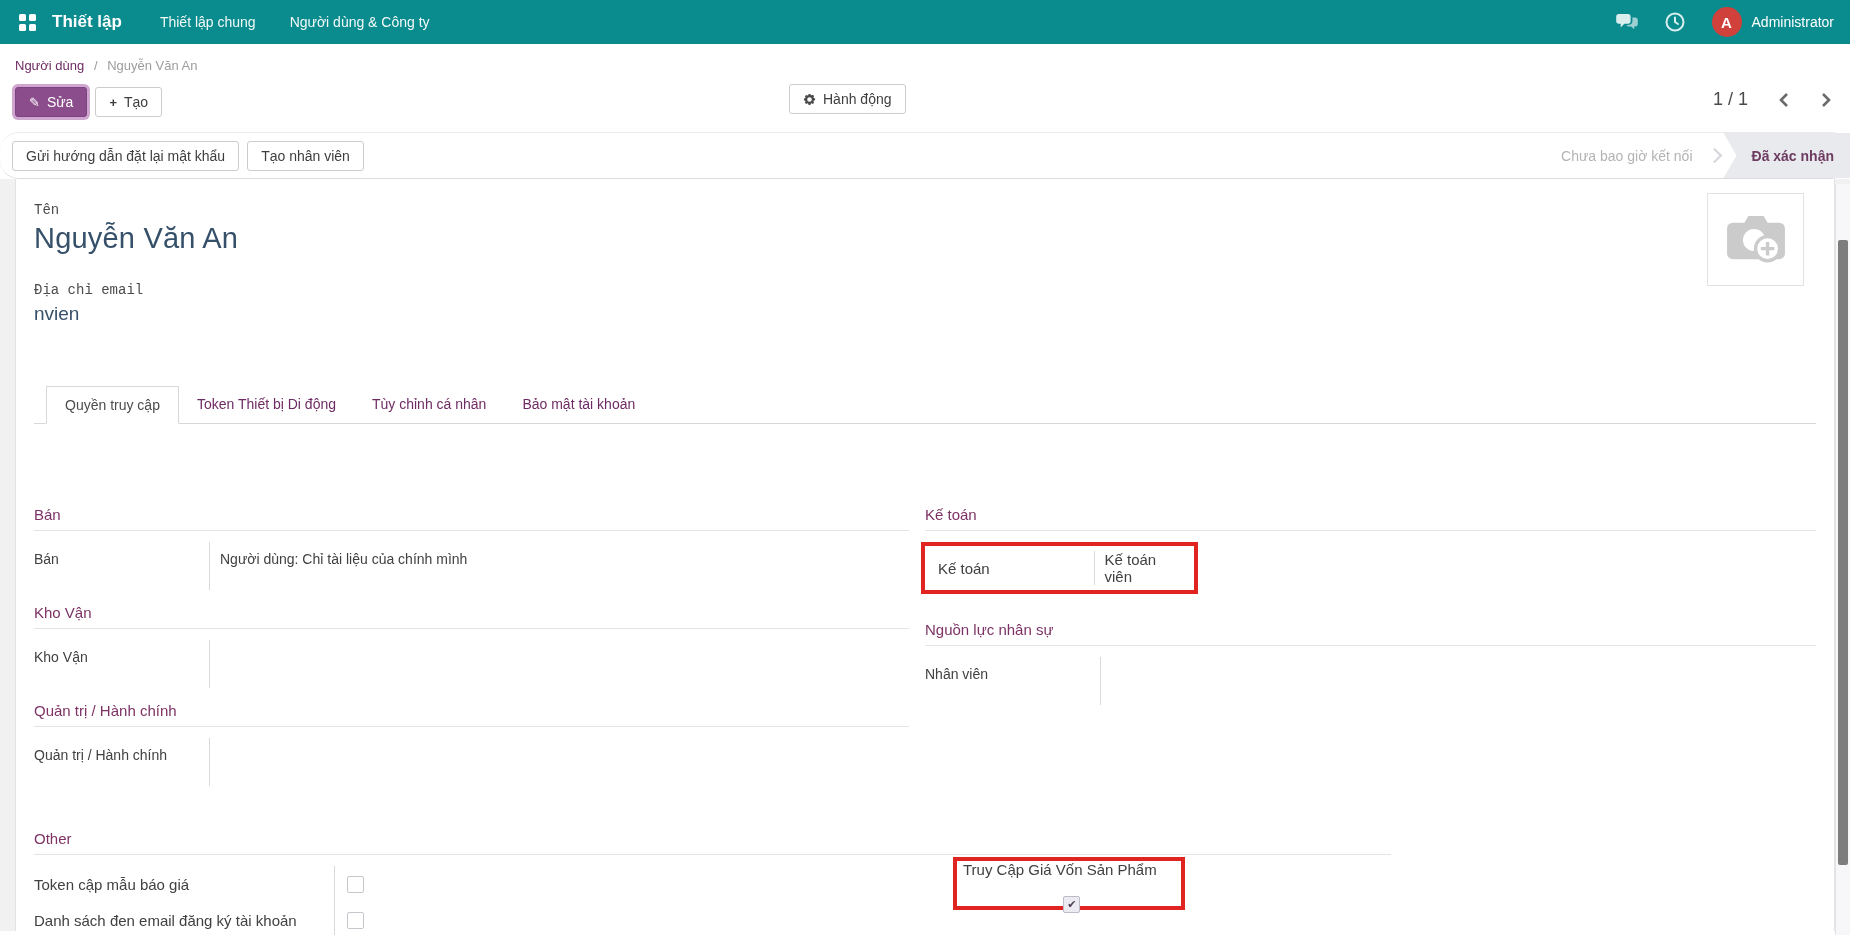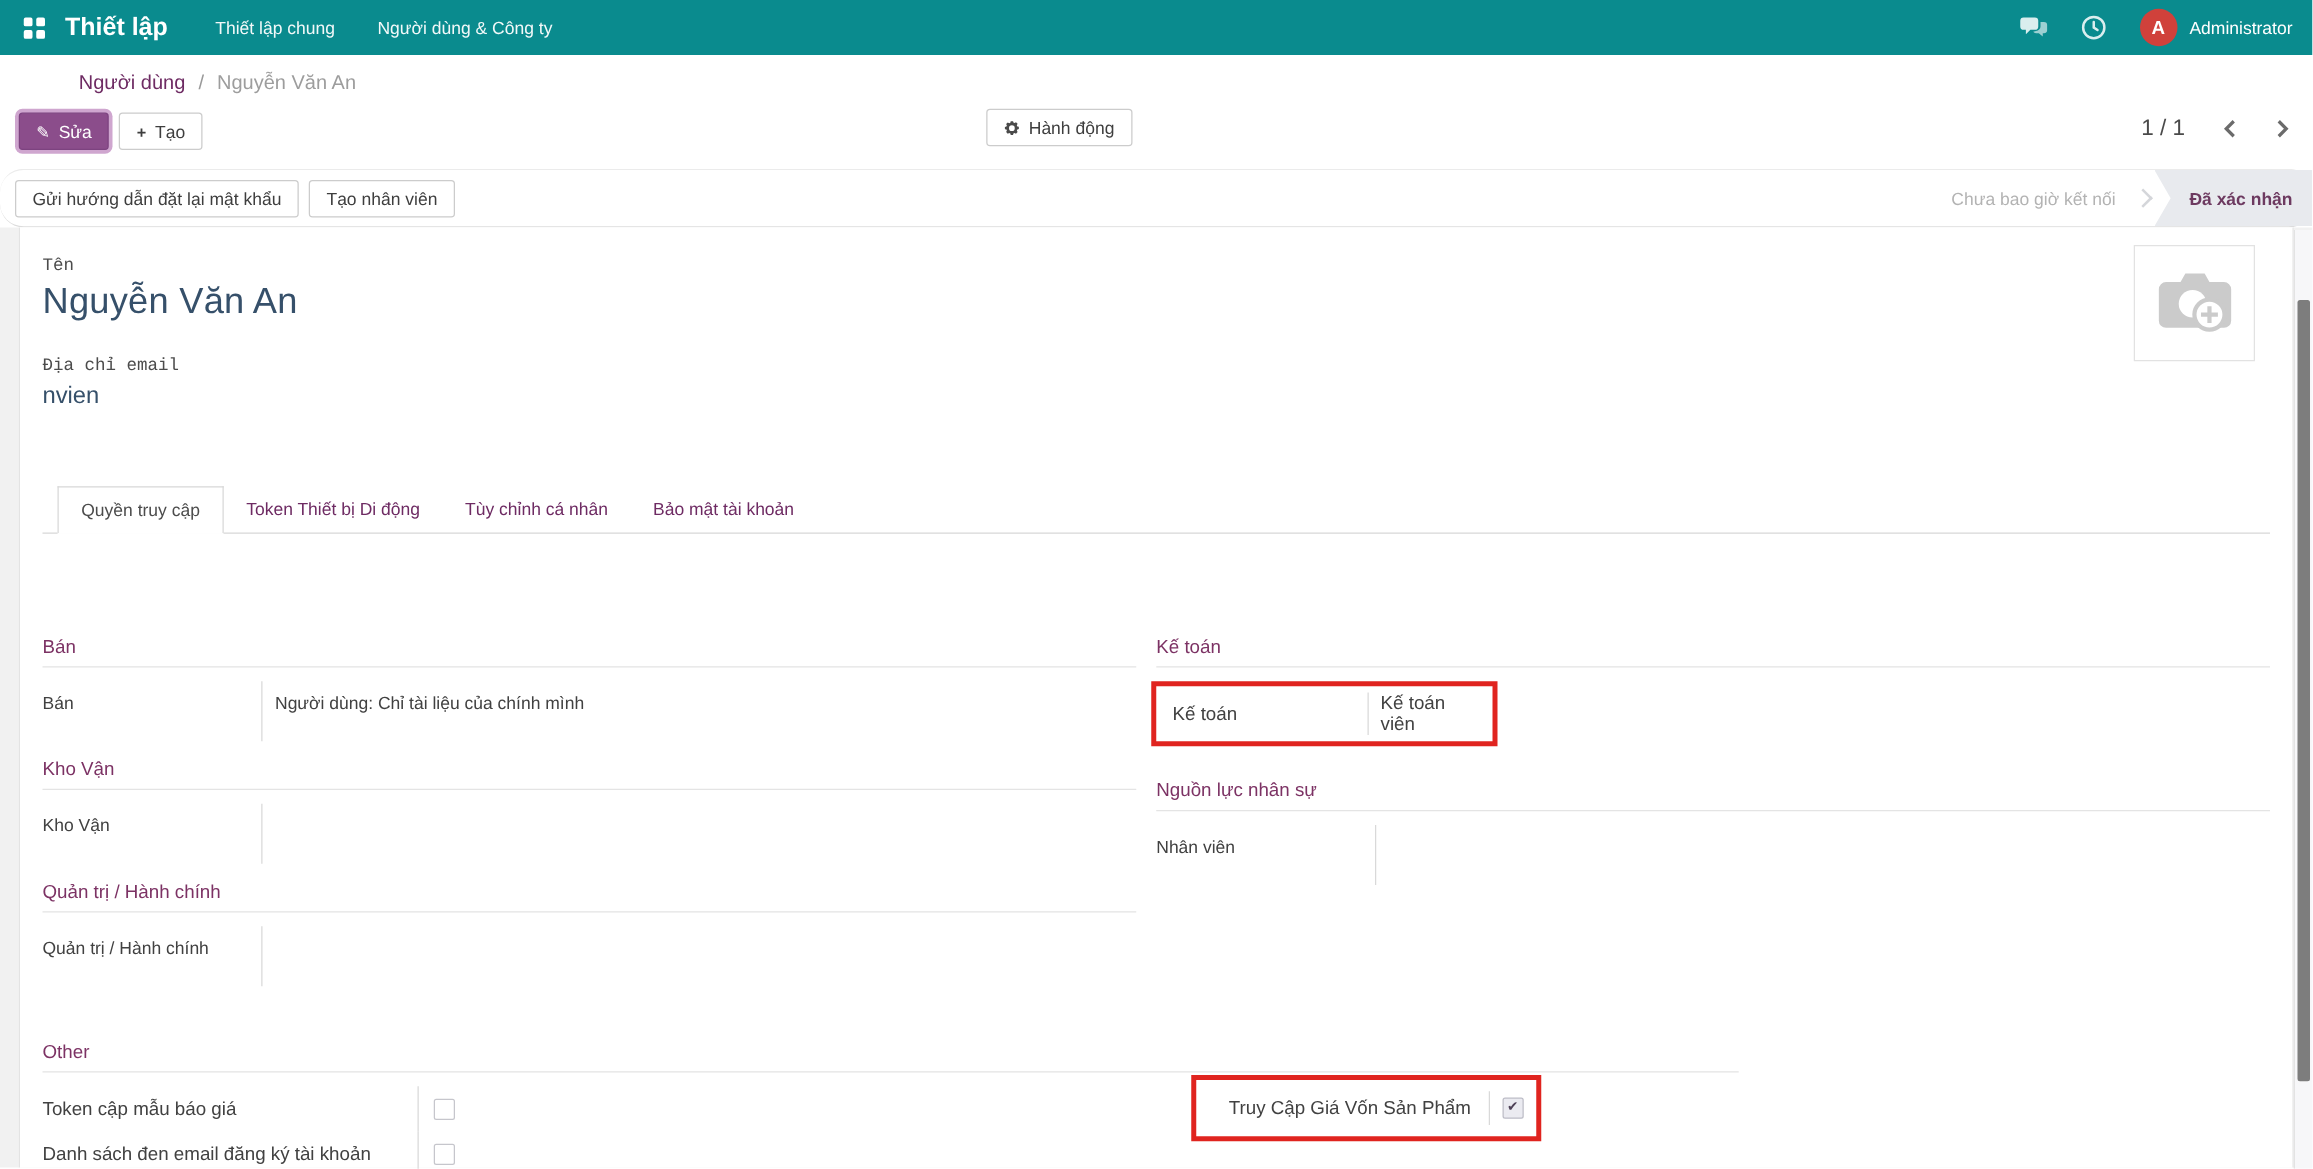--- a/index.html
+++ b/index.html
@@ -4,31 +4,31 @@
 <style>
   * { margin:0; padding:0; box-sizing:border-box; }
   html,body { width:1850px; height:935px; overflow:hidden; }
   body { font-family:"Liberation Sans", sans-serif; background:#fff; color:#444; position:relative; }
 
   
   .navbar { height:44px; background:#0a8b8e; display:flex; align-items:center; padding:0 16px 0 12px; color:#fff; }
   .apps-btn { width:30px; height:30px; display:flex; align-items:center; justify-content:center; cursor:pointer; margin-right:10px; }
   .apps-grid { width:17px; height:17px; display:grid; grid-template-columns:7px 7px; grid-template-rows:7px 7px; gap:3px; }
   .apps-grid span { background:#fff; border-radius:1.5px; }
-  .app-title { font-size:20px; font-weight:700; margin-right:38px; cursor:pointer; }
+  .app-title { font-size:17px; font-weight:700; margin-right:38px; cursor:pointer; }
   .nav-menu { display:flex; gap:34px; font-size:14px; }
   .nav-menu .nav-item { color:rgba(255,255,255,.95); cursor:pointer; }
   .nav-right { margin-left:auto; display:flex; align-items:center; gap:26px; }
   .nav-icon { width:22px; height:22px; cursor:pointer; display:flex; align-items:center; justify-content:center; }
   .user-block { display:flex; align-items:center; gap:10px; cursor:pointer; font-size:14px; }
   .avatar { width:30px; height:30px; border-radius:50%; background:#d0413b; color:#fff; font-size:15px; font-weight:700; display:flex; align-items:center; justify-content:center; }
 
   
   .control-panel { background:#fff; }
-  .breadcrumb { padding:14px 0 0 15px; font-size:16px;margin-left:48px; }
+  .breadcrumb { padding:14px 0 0 15px; font-size:13px; }
   .breadcrumb .bc-parent { color:#6e2b63; cursor:pointer; }
   .breadcrumb .bc-sep { color:#999; margin:0 6px; }
   .breadcrumb .bc-current { color:#9d9d9d; }
   .cp-row { position:relative; height:42px; margin-top:8px; padding-left:15px; display:flex; align-items:center; gap:8px; }
   .btn { font-size:14px; border:1px solid #ccc; background:#fff; color:#3e3e3e; border-radius:3px; padding:6px 13px; cursor:pointer; display:inline-flex; align-items:center; gap:7px; white-space:nowrap; }
   .btn-primary { background:#8b4d8b; border-color:#7d4380; color:#fff; box-shadow:0 0 0 3px #cfa6cf; }
   .btn .glyph { font-size:13px; }
   .btn-action { position:absolute; left:789px; top:3px; }
   .gear-svg { width:13px; height:13px; fill:#4a4a4a; }
   .pager { position:absolute; right:18px; top:8px; display:flex; align-items:center; gap:30px; }
@@ -72,21 +72,21 @@
 
   
   .other { margin-top:30px; }
   .other .group-title { width:1357px; }
   .other-rows { position:relative; }
   .orow { display:flex; align-items:center; height:36px; }
   .orow .olabel { width:300px; font-size:15px; color:#414141; }
   .orow .ocell { align-self:stretch; border-left:1px solid #d9d9d9; display:flex; align-items:center; padding-left:12px; }
   .checkbox { width:17px; height:17px; border:1px solid #c6c6cc; border-radius:2px; background:#fff; font-size:11px; line-height:15px; text-align:center; color:#4e4257; cursor:pointer; }
   .checkbox.checked { background:#ebebf1; border-color:#bcbcc6; }
-  .other-hl { position:absolute; left:919px; top:-9px; border:4px solid #e0241f; height:53px; display:flex; align-items:center; padding:0 10px 0 26px; background:#fff; }
+  .other-hl { position:absolute; left:919px; top:-9px; border:4px solid #e0241f; height:53px; display:flex; align-items:center; padding:0 10px 0 6px; background:#fff;flex-direction:column; }
   .other-hl .olabel2 { font-size:15px; color:#414141; padding-right:14px; }
   .other-hl .osep { align-self:stretch; margin:9px 0; border-left:1px solid #d9d9d9; }
   .other-hl .checkbox { margin-left:10px; }
 
   
   .scrollbar { position:absolute; top:184px; right:0; bottom:0; width:15px; background:#f7f7f9; border-left:1px solid #e3e3e3; }
   .scroll-thumb { position:absolute; top:56px; left:2px; right:2px; height:625px; background:#7d7d7d; border-radius:2px; cursor:pointer; }
 </style>
 </head>
 <body>

